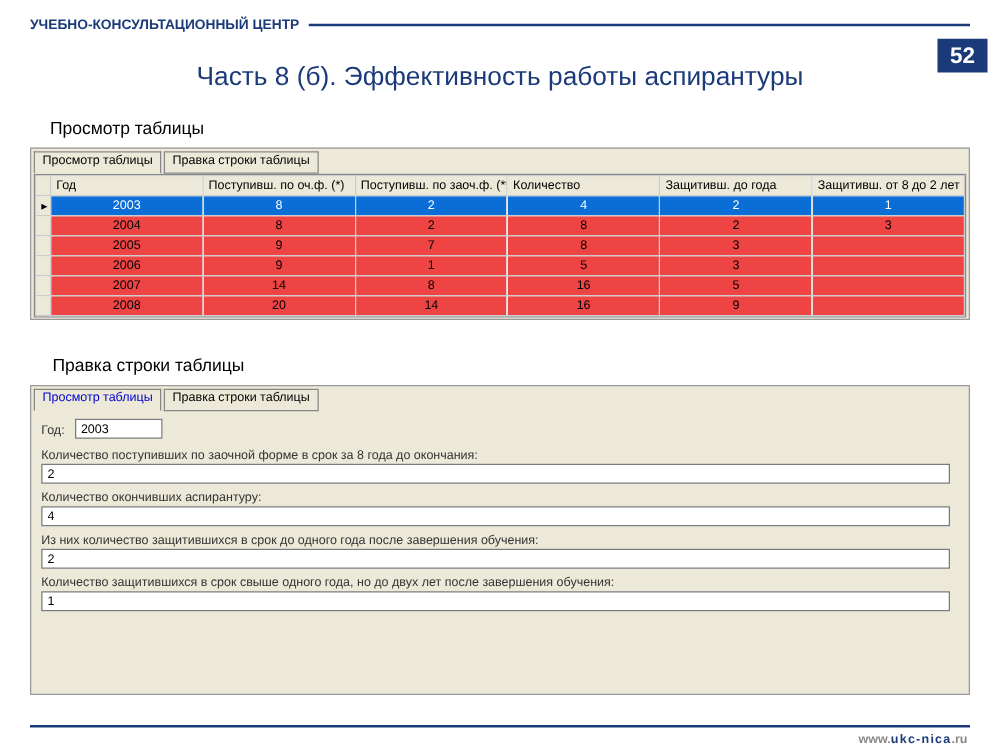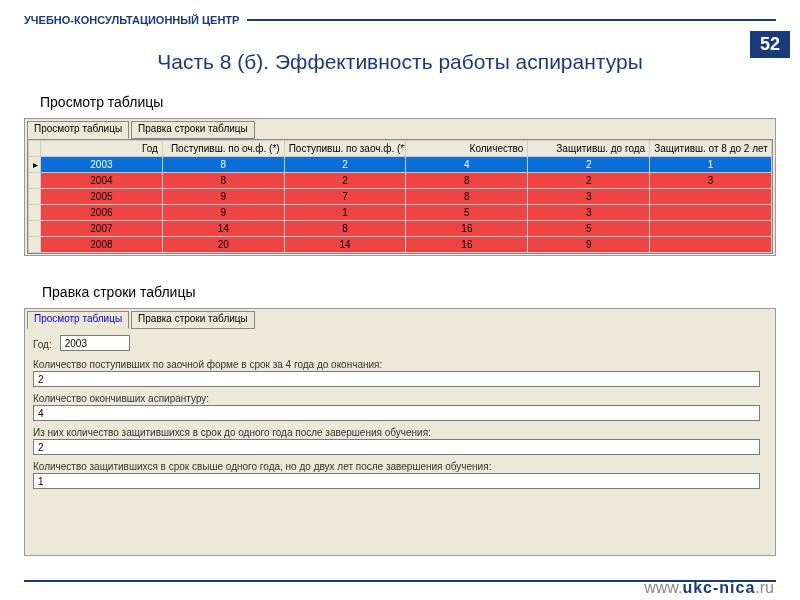--- a/index.html
+++ b/index.html
@@ -87,21 +87,21 @@
       border: 1px solid #888;
       margin: 0 2px 2px 2px;
       background: white;
     }
     table { width: 100%; border-collapse: collapse; table-layout: fixed;}
     th, td {
       border: 1px solid #ccc;
       padding: 1px 4px;
       font-size: 10px;
       height: 16px;
-      text-align: right;
+      text-align: left;
       white-space: nowrap;
       overflow: hidden;
     }
     th { background: #ece9d8; font-weight: normal; }
     td { text-align: center; background: #ef4444; }
     tr.selected td { background: #0a6ed6; color: white; }
     .rowhead { width: 12px; background: #ece9d8 !important; }
     tr.selected .rowhead { color: black; }
     .form-area { padding: 6px 8px; }
     .form-row { margin-bottom: 6px; }
@@ -120,22 +120,23 @@
       bottom: 18px;
       left: 24px;
       right: 24px;
       height: 2px;
       background: #1a3a7a;
     }
     .footer-text {
       position: absolute;
       bottom: 3px;
       right: 26px;
-      font-size: 16px;
+      font-size: 10px;
       color: #888;
+      font-weight: bold;
     }
     .footer-text b { color: #1a3a7a; letter-spacing: 1px;}
   </style>
 </head>
 <body>
 
 <div class="header-bar">
   <span class="header-text">УЧЕБНО-КОНСУЛЬТАЦИОННЫЙ ЦЕНТР</span>
   <div class="header-line"></div>
 </div>
@@ -229,21 +230,21 @@
   <div class="tabs">
     <div class="tab active blue">Просмотр таблицы</div>
     <div class="tab">Правка строки таблицы</div>
   </div>
   <div class="form-area">
     <div class="year-row">
       <span class="form-label" style="display:inline">Год:</span>
       <input class="form-input" style="width: 70px;" value="2003">
     </div>
     <div class="form-row">
-      <span class="form-label">Количество поступивших по заочной форме в срок за 4 года до окончания:</span>
+      <span class="form-label">Количество поступивших по заочной форме в срок за 8 года до окончания:</span>
       <input class="form-input wide" value="2" style="">
     </div>
     <div class="form-row">
       <span class="form-label">Количество окончивших аспирантуру:</span>
       <input class="form-input wide" value="4" style="">
     </div>
     <div class="form-row">
       <span class="form-label">Из них количество защитившихся в срок до одного года после завершения обучения:</span>
       <input class="form-input wide" value="2" style="">
     </div>

